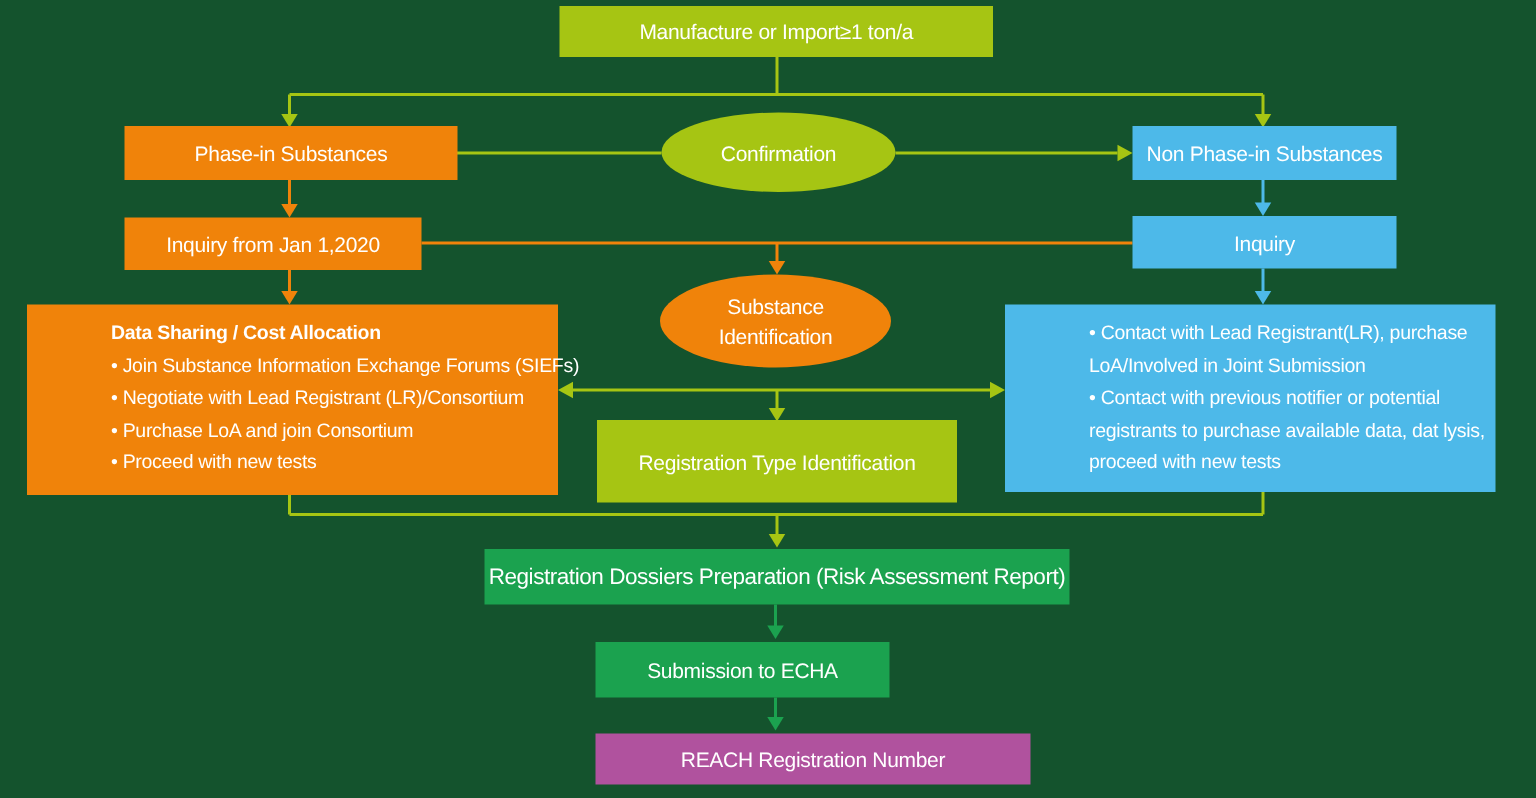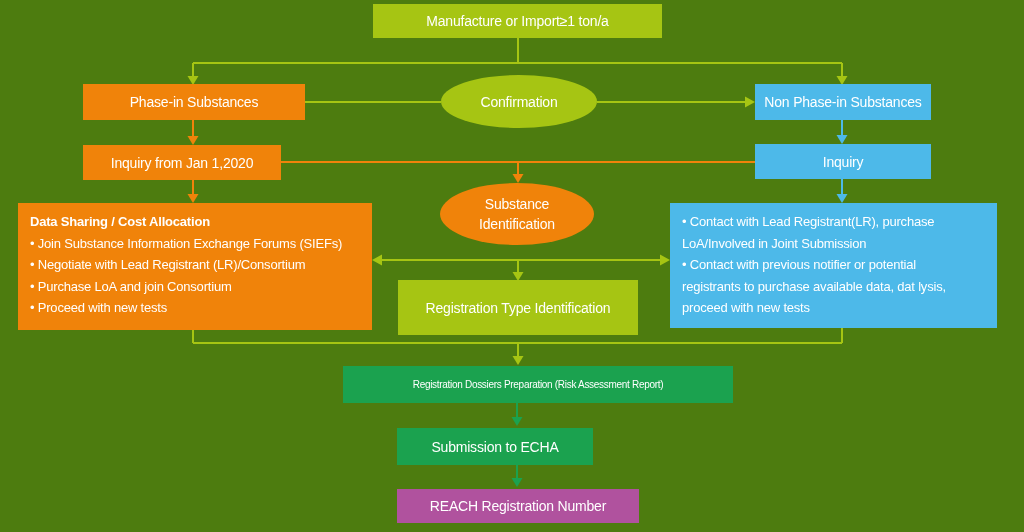--- a/index.html
+++ b/index.html
@@ -1,17 +1,17 @@
 <!DOCTYPE html>
 <html style="--lime: #a6c513; --orange: #f0830a; --blue: #4db9e9; --green: #1ba24f; --purple: #b0529e; --text_on_fill: #ffffff;"><head>
 <meta charset="utf-8">
 <style>
   html,body{margin:0;padding:0;background:#fff;}
   .stage{
-    position:relative;width:1024px;height:532px;background:#4d7c0f;
+    position:relative;width:1024px;height:532px;background:#14532d;
     font-family:"Liberation Sans", sans-serif;overflow:hidden;
   }
   .connectors{position:absolute;left:0;top:0;width:1024px;height:532px;}
   .connectors line{stroke-width:2px;fill:none;}
   .s-lime{stroke:var(--lime);}   .f-lime{fill:var(--lime);}
   .s-orange{stroke:var(--orange);} .f-orange{fill:var(--orange);}
   .s-blue{stroke:var(--blue);}   .f-blue{fill:var(--blue);}
   .s-green{stroke:var(--green);} .f-green{fill:var(--green);}
   .node{
     position:absolute;display:flex;align-items:center;justify-content:center;
@@ -21,37 +21,37 @@
   .lime{background:var(--lime);}
   .orange{background:var(--orange);}
   .blue{background:var(--blue);}
   .green{background:var(--green);}
   .purple{background:var(--purple);}
   .ellipse{border-radius:50%;line-height:20px;padding:0 8px;}
   .bigbox{
     display:block;text-align:left;padding:8px 12px;
     font-size:13px;line-height:21.5px;letter-spacing:-0.2px;
   }
-  .bigbox .line{white-space:nowrap;}
+  .bigbox .line{white-space:nowrap;margin-left:44px;}
   .bigbox .title{font-weight:bold;}
-  .small-label{font-size:10px;letter-spacing:-0.3px;margin-left:20px;}
+  .small-label{font-size:15px;letter-spacing:-0.3px;}
   
   .n-manufacture{left:373px;top:4px;width:289px;height:34px;}
   .n-confirmation{left:441px;top:75px;width:156px;height:53px;}
   .n-phasein{left:83px;top:84px;width:222px;height:36px;}
   .n-nonphasein{left:755px;top:84px;width:176px;height:36px;}
   .n-inquiry2020{left:83px;top:145px;width:198px;height:35px;}
   .n-inquiry{left:755px;top:144px;width:176px;height:35px;align-items:center;}
   .n-substance{left:440px;top:183px;width:154px;height:62px;}
   .n-datasharing{left:18px;top:203px;width:354px;height:127px;}
   .n-contact{left:670px;top:203px;width:327px;height:125px;}
   .n-regtype{left:398px;top:280px;width:240px;height:55px;}
   .n-dossiers{left:323px;top:366px;width:390px;height:37px;}
   .n-submission{left:397px;top:428px;width:196px;height:37px;}
-  .n-reach{left:397px;top:489px;width:242px;height:34px;}
+  .n-reach{left:397px;top:489px;width:290px;height:34px;}
 </style>
 </head>
 <body>
 
 <div class="stage">
 
   <svg class="connectors" viewBox="0 0 1024 532">
 
     <g>
       <line class="s-lime" x1="518" y1="38" x2="518" y2="64"></line>

